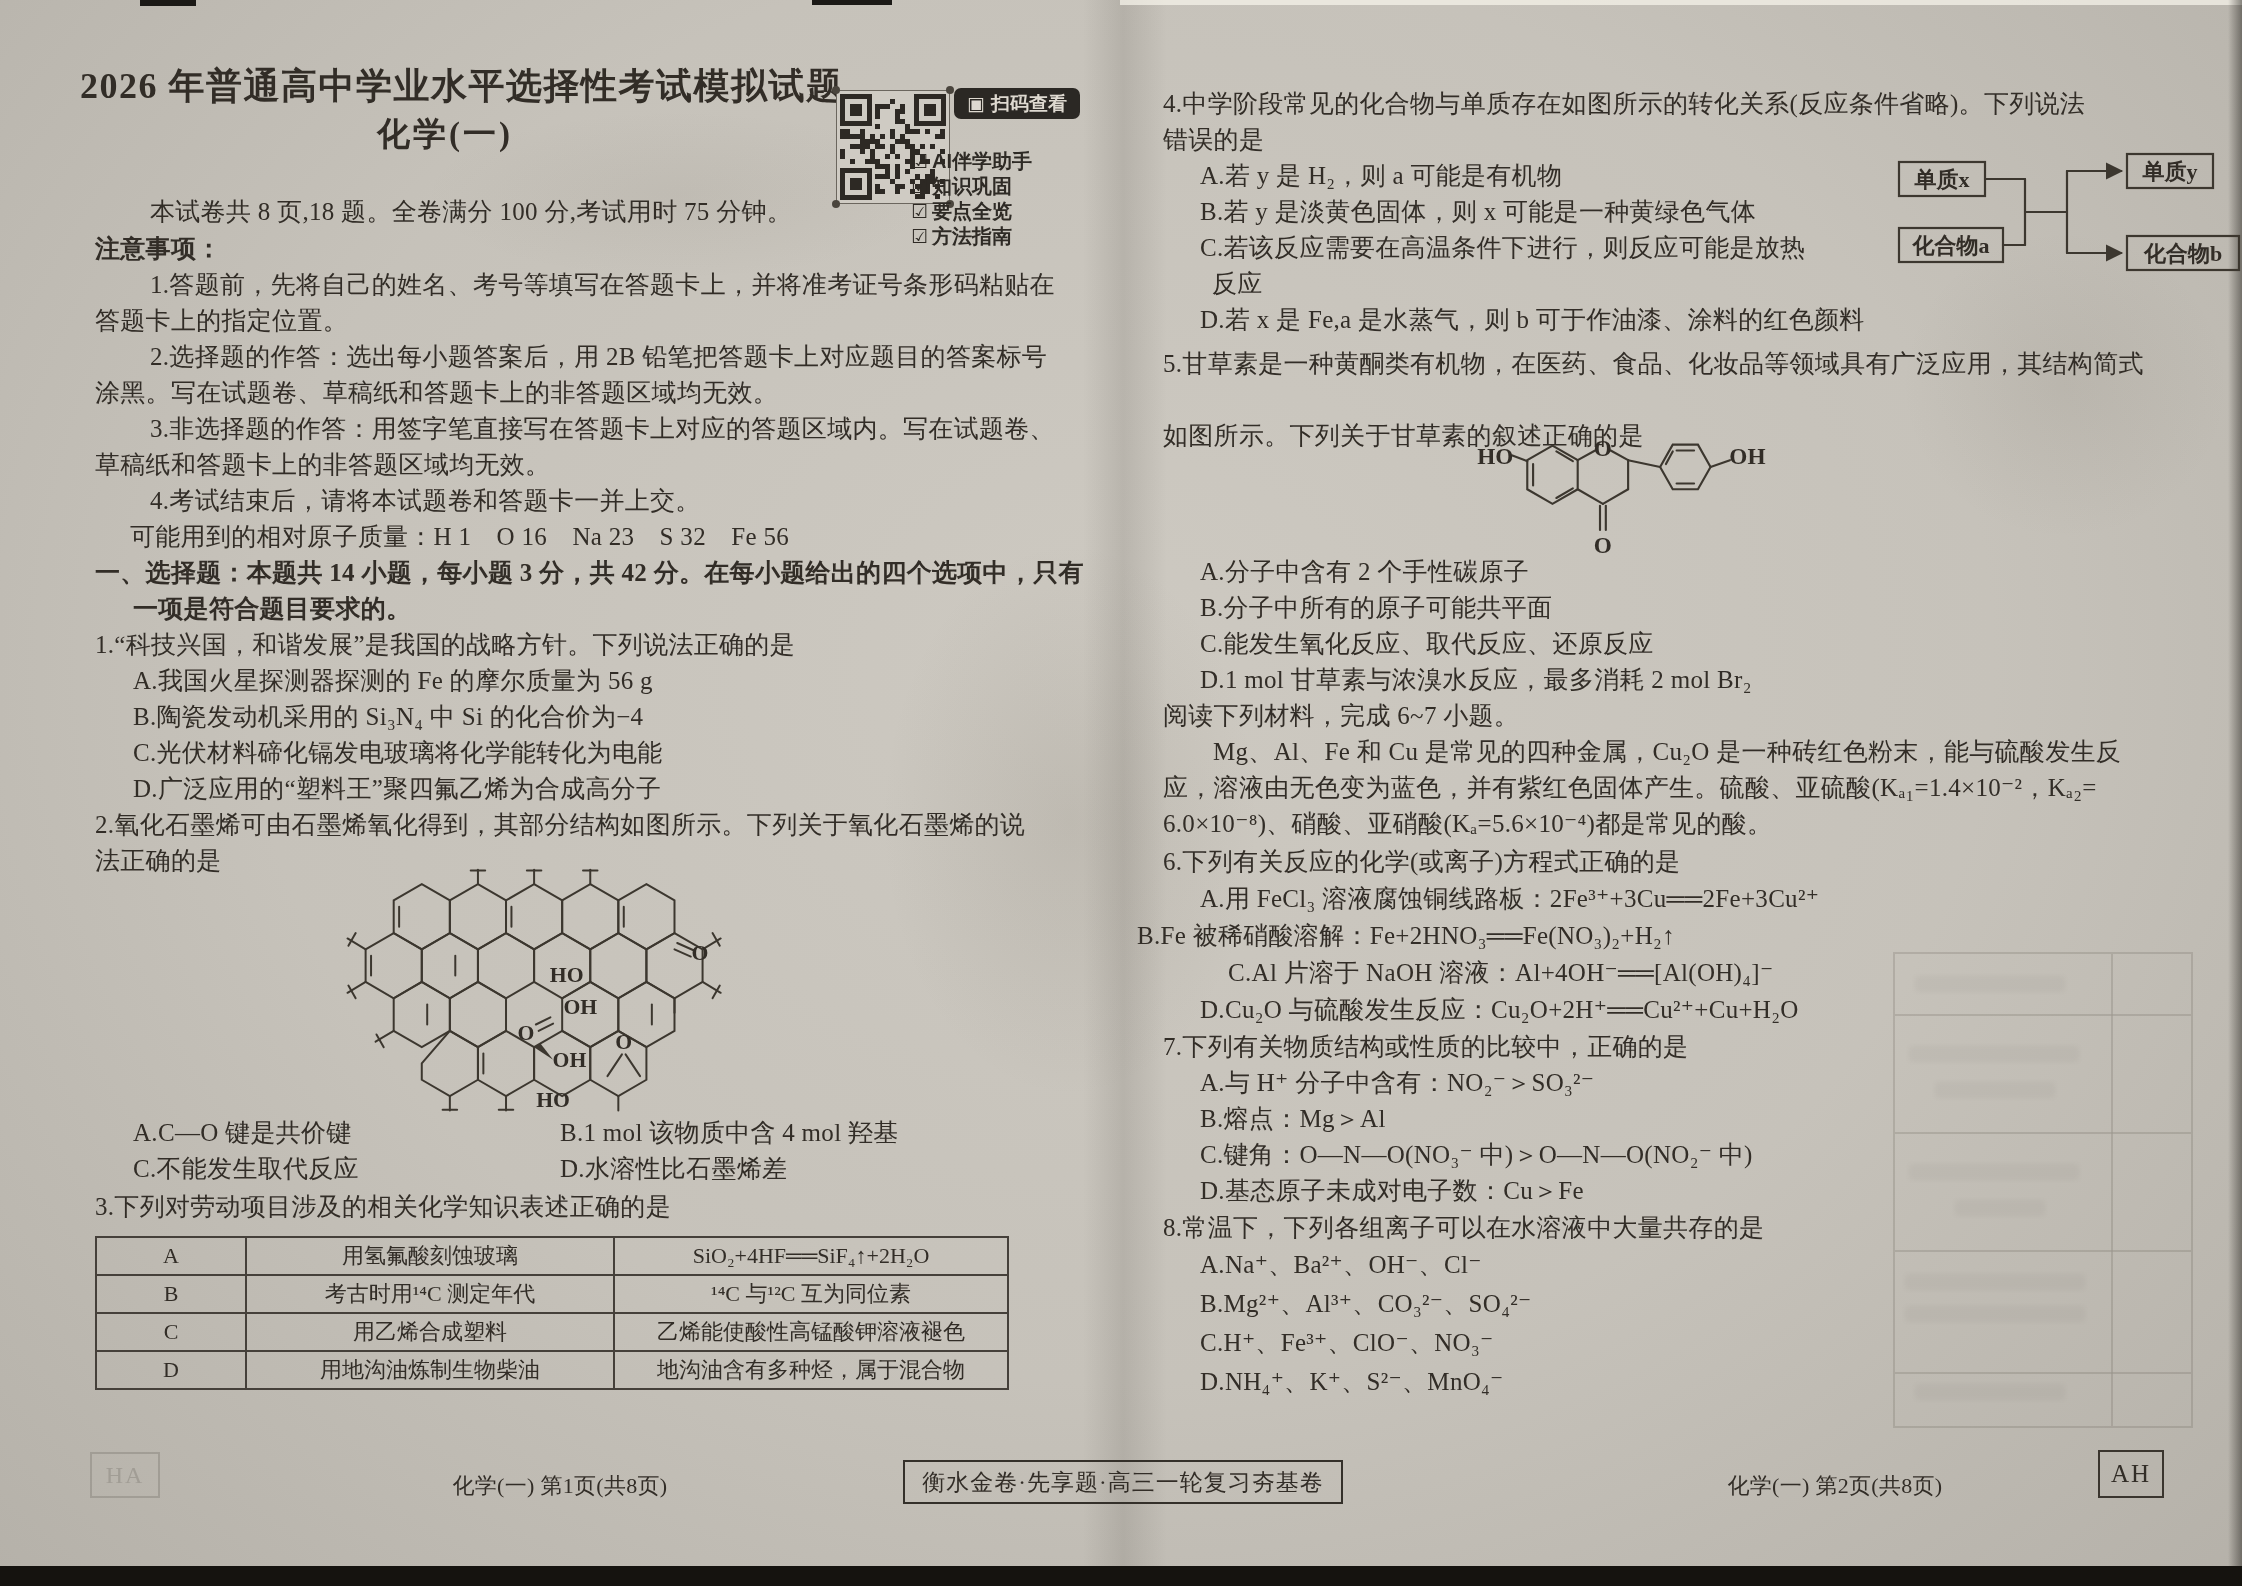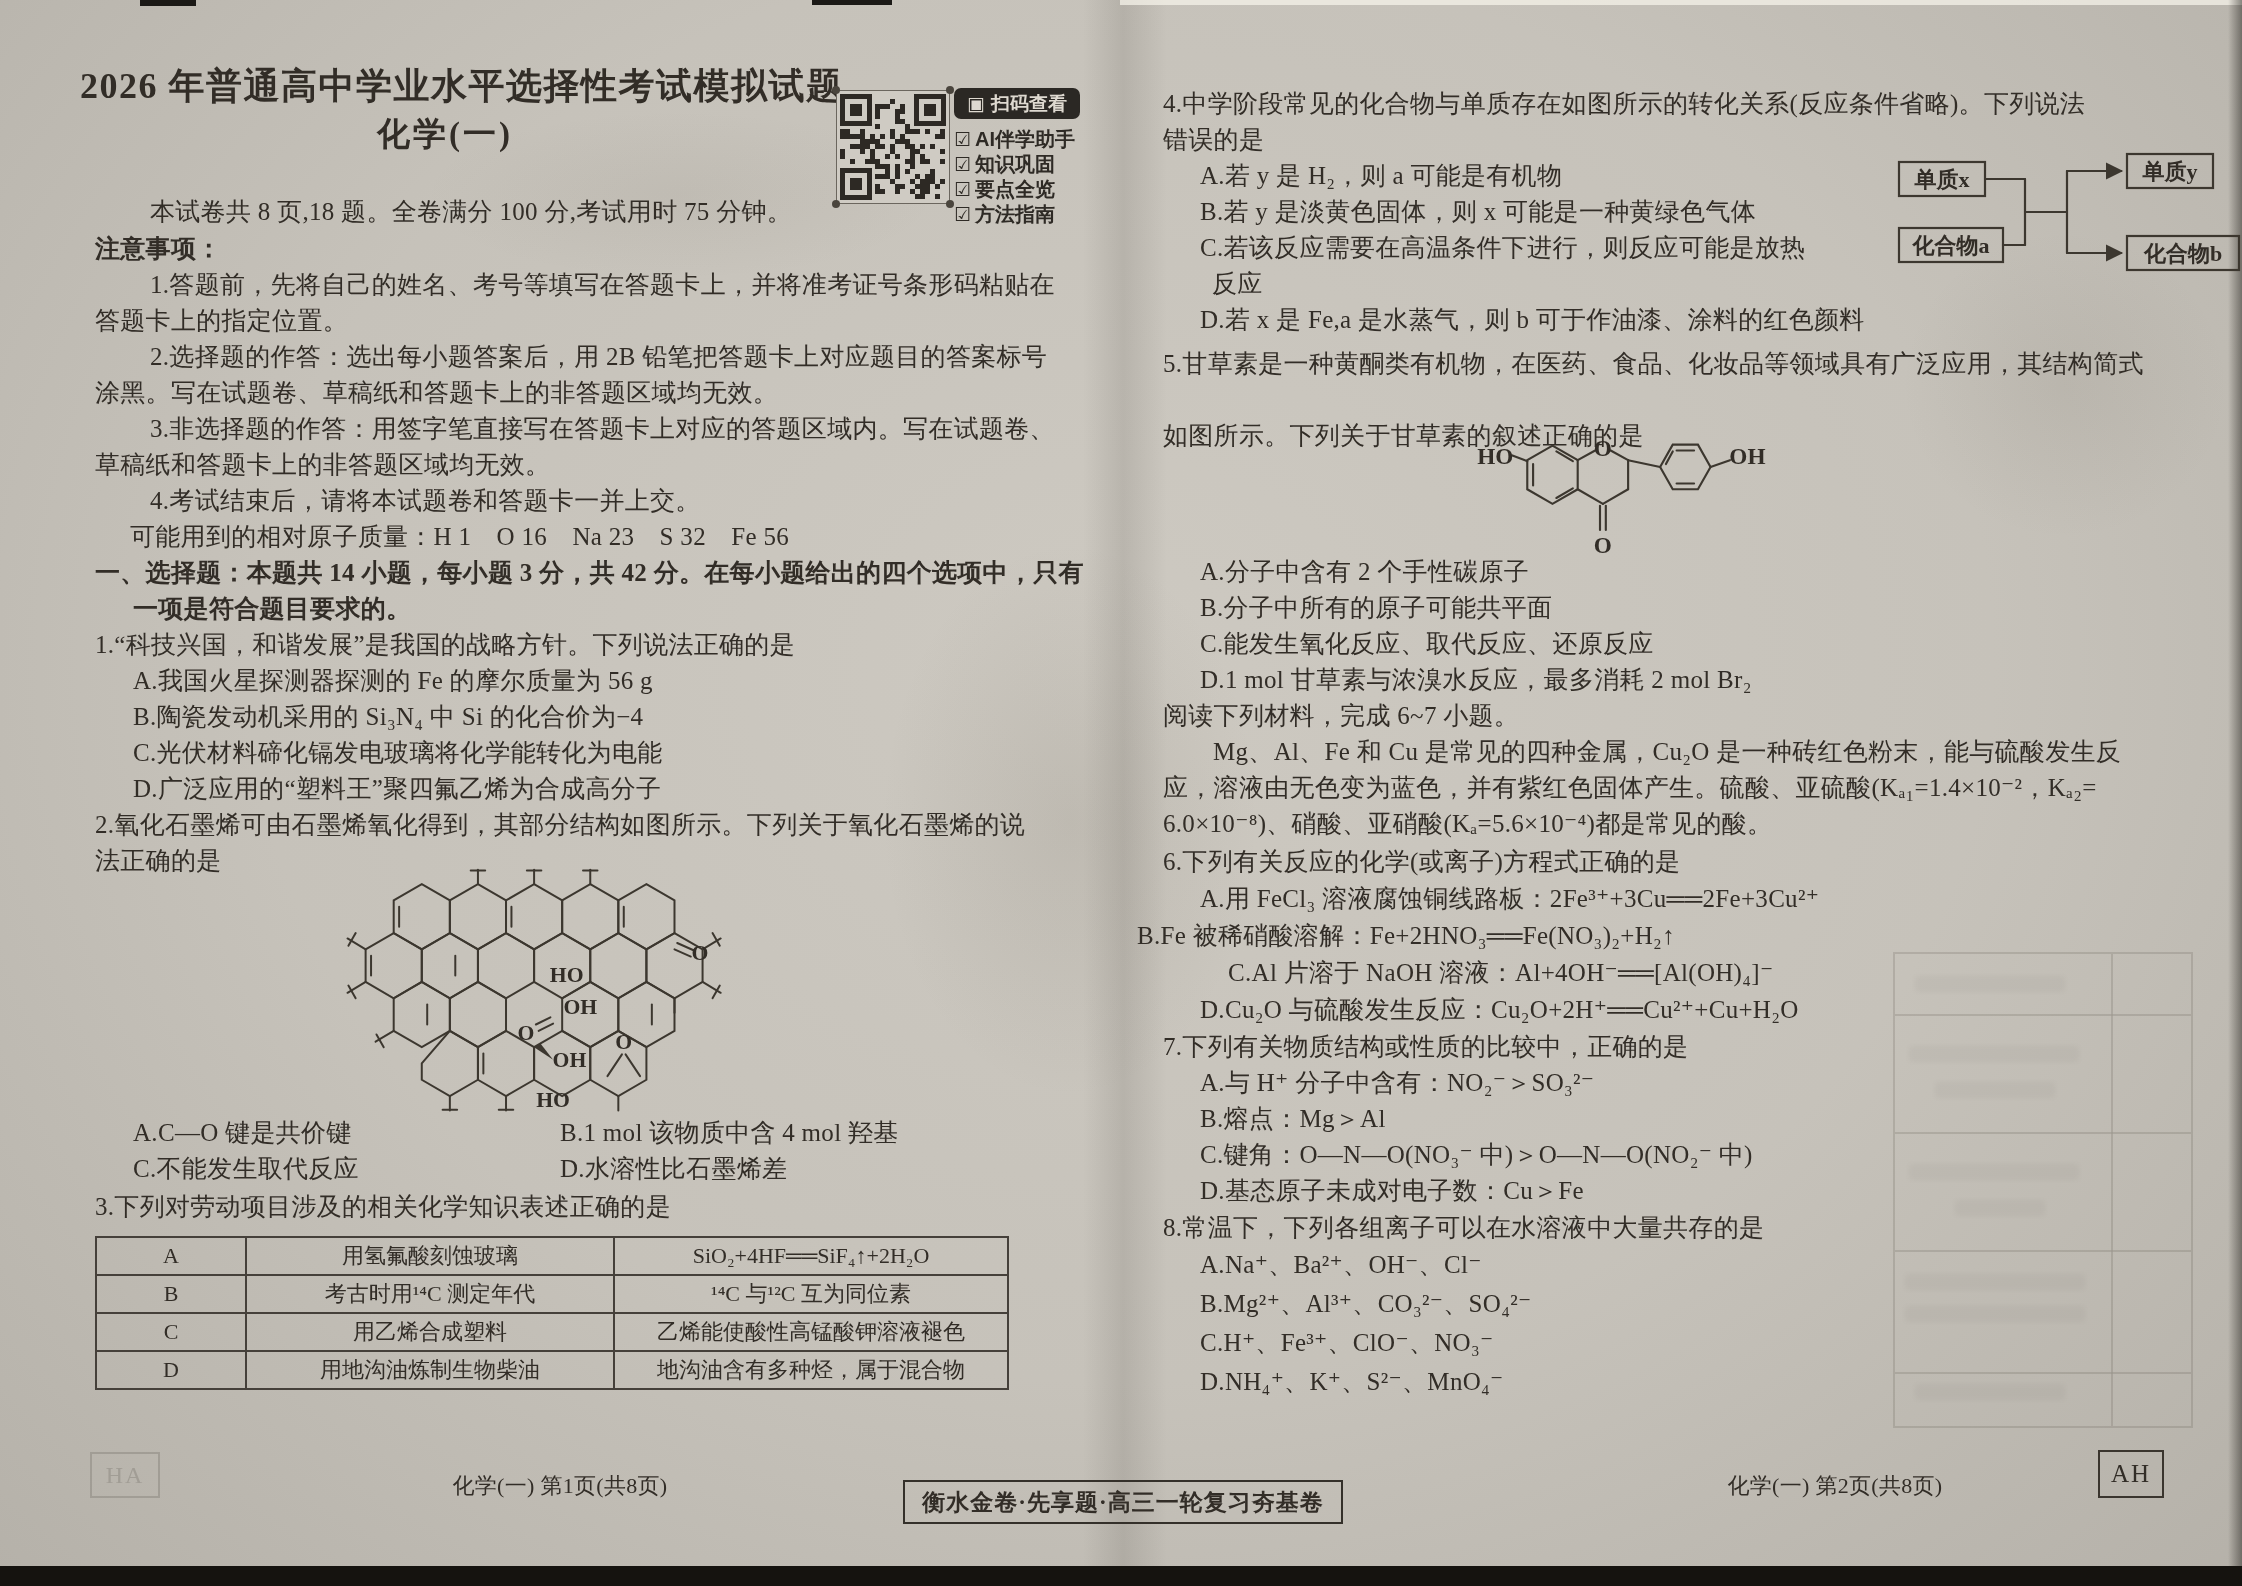--- a/index.html
+++ b/index.html
@@ -15,35 +15,35 @@
   
   .qrbox{position:absolute;left:836px;top:90px;width:112px;height:112px;background:#cfcbc3;border:1px solid #6b665e;}
   .qrpat{position:absolute;left:3px;top:3px;width:106px;height:106px;}
   .qrpat i{position:absolute;width:5px;height:5px;background:#2d2924;}
   .qf{position:absolute;width:22px;height:22px;border:5px solid #2d2924;background:#cfcbc3;}
   .qf::after{content:"";position:absolute;left:5px;top:5px;width:12px;height:12px;background:#2d2924;}
   .qdot{position:absolute;width:8px;height:8px;border-radius:50%;background:#4a453d;}
   .badge{position:absolute;left:954px;top:88px;width:126px;height:31px;background:#2b2824;color:#ded9d0;
     border-radius:7px;display:flex;align-items:center;justify-content:center;gap:6px;
     font-family:"Liberation Sans","DejaVu Sans",sans-serif;font-size:19px;font-weight:bold;}
-  .feat{position:absolute;left:954px;font-family:"Liberation Sans","DejaVu Sans",sans-serif;
-    font-size:20px;font-weight:600;color:#2e2a25;white-space:nowrap;}
+  .feat{position:absolute;left:911px;font-family:"Liberation Sans","DejaVu Sans",sans-serif;
+    font-size:20px;font-weight:600;color:#2e2a25;white-space:nowrap;margin-top:22px;}
   .feat .cb{font-size:19px;margin-right:4px;}
   
   .qtable{position:absolute;left:95px;top:1236px;border-collapse:collapse;font-size:22px;color:#322d27;table-layout:fixed;}
   .qtable th,.qtable td{border:2px solid #45403a;text-align:center;padding:0;height:36px;font-weight:normal;}
   .qtable th{font-weight:600;}
   
   svg{position:absolute;overflow:visible;}
   svg .st{stroke:#3c372f;stroke-width:2.2;fill:none;stroke-linecap:round;}
   svg text{fill:#322d27;font-family:"Liberation Serif","DejaVu Serif",serif;font-size:24px;font-weight:600;}
   svg .boxtxt{font-size:22px;font-weight:600;}
   
   .brand{position:absolute;left:903px;top:1460px;width:436px;height:40px;border:2px solid #34302a;
-    display:flex;align-items:center;justify-content:center;font-size:23px;font-weight:700;letter-spacing:1px;margin-top:20px;}
+    display:flex;align-items:center;justify-content:center;font-size:23px;font-weight:400;letter-spacing:1px;}
   .cornerbox{position:absolute;left:2098px;top:1450px;width:62px;height:44px;border:2px solid #3a352e;
     display:flex;align-items:center;justify-content:center;font-size:25px;letter-spacing:2px;}
   .stamp{position:absolute;left:90px;top:1452px;width:66px;height:42px;border:2px solid #8a867e;color:#8a867e;
     opacity:.5;display:flex;align-items:center;justify-content:center;font-size:24px;letter-spacing:2px;}
   
   .smudge{position:absolute;pointer-events:none;}
   .fold{position:absolute;left:1083px;top:0;width:84px;height:1586px;pointer-events:none;
     background:linear-gradient(90deg,rgba(0,0,0,0) 0%,rgba(60,55,48,.13) 48%,rgba(0,0,0,0) 100%);}
   .botbar{position:absolute;left:0;top:1566px;width:2242px;height:20px;background:#15130f;}
   .edger{position:absolute;left:2228px;top:0;width:14px;height:1586px;

